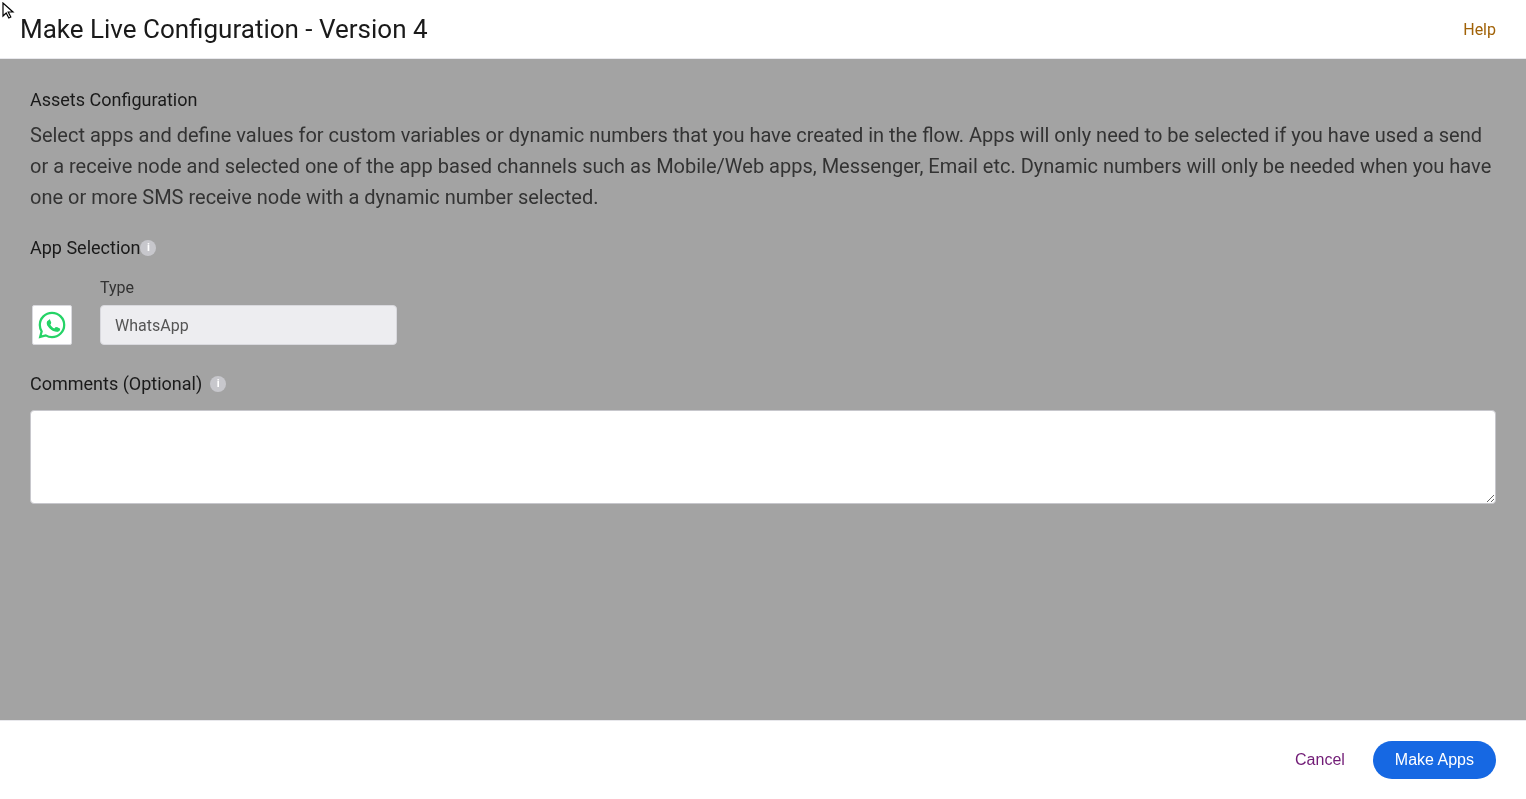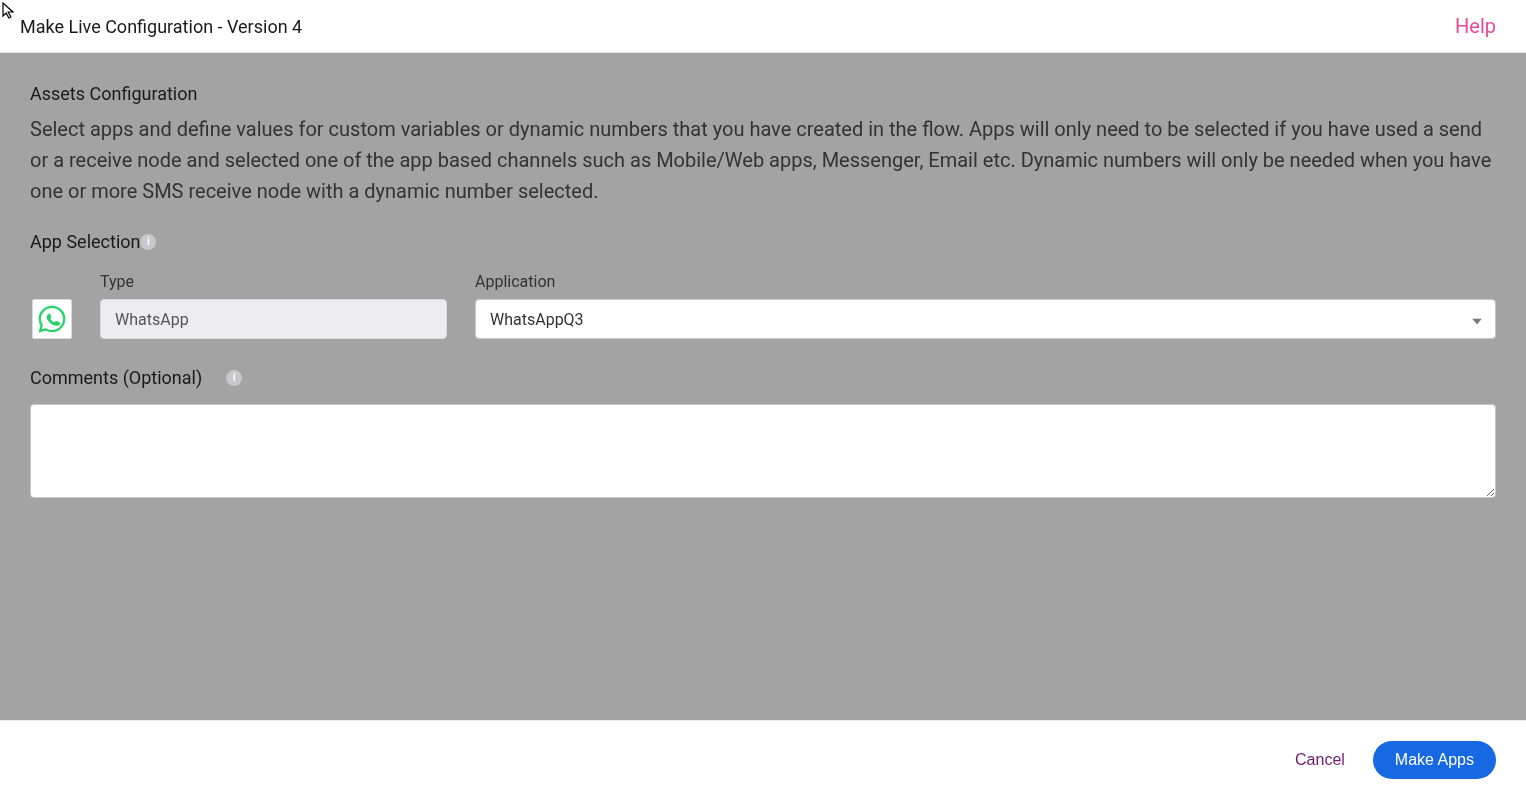--- a/index.html
+++ b/index.html
@@ -19,27 +19,27 @@
     }
     .header {
       display: flex;
       justify-content: space-between;
       align-items: center;
       padding: 14px 30px 14px 20px;
       background: #ffffff;
       border-bottom: 1px solid #e8e8ec;
     }
     .header-title {
-      font-size: 18px;
+      font-size: 26px;
       font-weight: 400;
       color: #1a1a1a;
     }
     .help-link {
-      color: #ec4899;
-      font-size: 20px;
+      color: #a16207;
+      font-size: 16px;
       text-decoration: none;
       cursor: pointer;
     }
     .content {
       flex: 1;
       background: #a3a3a3;
       padding: 30px 30px 20px 30px;
       overflow-y: auto;
     }
     .section-title {
@@ -95,21 +95,21 @@
     .field-group {
       display: flex;
       flex-direction: column;
     }
     .field-label {
       font-size: 16px;
       color: #333333;
       margin-bottom: 8px;
     }
     .type-field {
-      width: 347px;
+      width: 297px;
       height: 40px;
       background: #ededf0;
       border: 1px solid #d9d9de;
       border-radius: 4px;
       padding: 0 14px;
       font-size: 16px;
       color: #555555;
       display: flex;
       align-items: center;
     }
@@ -140,21 +140,21 @@
       top: 50%;
       transform: translateY(-50%);
       pointer-events: none;
       color: #7a7a82;
     }
     .comments-label {
       font-size: 18px;
       color: #1a1a1a;
       display: flex;
       align-items: center;
-      gap: 24px;
+      gap: 8px;
       margin-bottom: 16px;
     }
     .comments-textarea {
       width: 100%;
       height: 94px;
       background: #ffffff;
       border: 1px solid #c7c7cc;
       border-radius: 4px;
       padding: 10px 12px;
       font-size: 15px;
@@ -228,33 +228,20 @@
       </svg>
     </div>
 
     <div class="field-group">
       <div class="field-label">Type</div>
       <div class="type-field">
         <span>WhatsApp</span>
       </div>
     </div>
 
-    <div class="field-group application-group">
-      <div class="field-label">Application</div>
-      <div class="select-wrap">
-        <div class="application-select">
-          <span>WhatsAppQ3</span>
-        </div>
-        <span class="select-caret">
-          <svg width="10" height="6" viewBox="0 0 10 6">
-              <path d="M0 0 L5 6 L10 0 Z" fill="#7a7a82"></path>
-            </svg>
-        </span>
-      </div>
-    </div>
   </div>
 
   <div class="comments-label">
     <span>Comments (Optional)</span>
     <span class="info-icon">i</span>
   </div>
   <textarea class="comments-textarea" style=""></textarea>
 
 </div>
 

